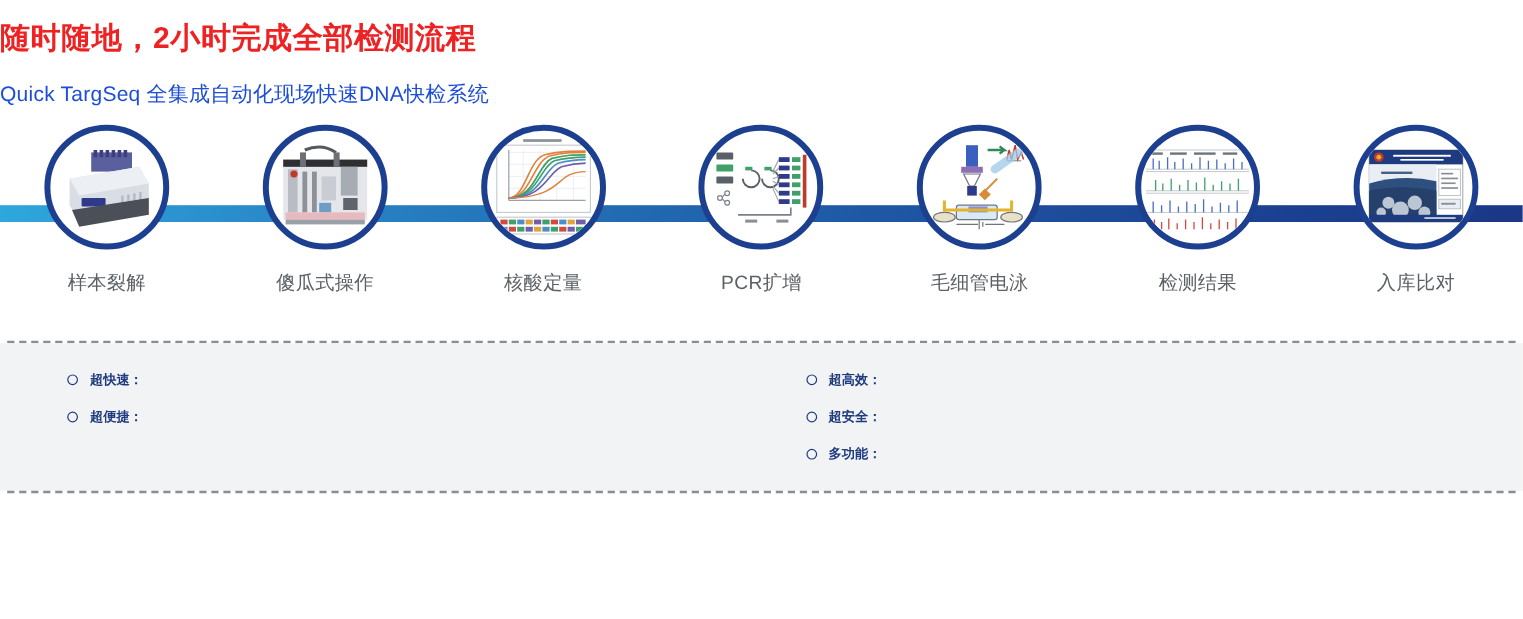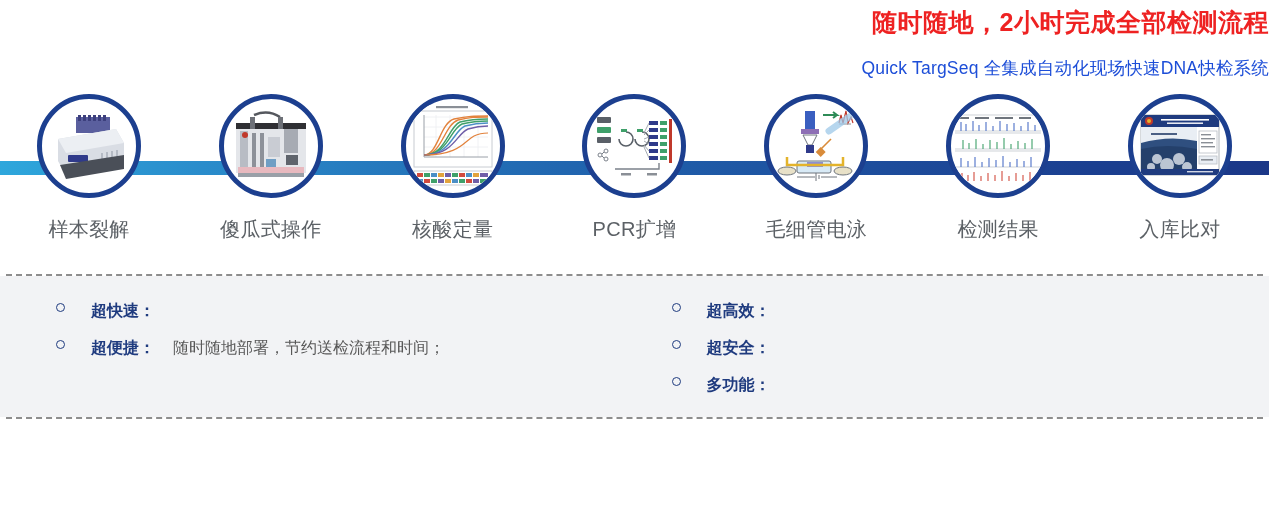--- a/index.html
+++ b/index.html
@@ -10,22 +10,22 @@
   body {
     width: 1269px;
     height: 516px;
     overflow: hidden;
     font-family: "Liberation Sans", "DejaVu Sans", sans-serif;
     position: relative;
   }
 
   
   .header {
-    padding-top: 6px;
-    text-align: right;
+    padding-top: 16px;
+    text-align: left;
   }
   .main-title {
     font-size: 25px;
     font-weight: bold;
     color: #ee2222;
     letter-spacing: 0.5px;
     line-height: 1.3;
     margin: 0;
   }
   .sub-title {
@@ -80,21 +80,21 @@
     align-items: center;
     justify-content: center;
   }
   .circle .art {
     width: 86px;
     height: 86px;
     position: relative;
   }
   .node-label {
     margin-top: 18px;
-    font-size: 20px;
+    font-size: 16px;
     color: #5c6166;
     white-space: nowrap;
     letter-spacing: 0.3px;
   }
 
   
   .divider {
     height: 0;
     border-top: 2px dashed #8d8d8d;
     margin: 0 6px;
@@ -105,25 +105,24 @@
     display: flex;
   }
   .feature-col {
     flex: 1;
     padding-left: 56px;
     box-sizing: border-box;
   }
   .feature-col.right { padding-left: 18px; }
   .feature-item {
     display: flex;
-    align-items: center;
+    align-items: flex-end;
     padding: 9px 0;
-    font-size: 16px;
+    font-size: 11px;
     line-height: 1.2;
-    gap: 16px;
   }
   .bullet {
     width: 7px;
     height: 7px;
     border: 1.6px solid #1f3b7f;
     border-radius: 50%;
     margin-right: 10px;
     flex: 0 0 auto;
     position: relative;
     top: -3px;
@@ -486,21 +485,20 @@
 <div class="features">
 
   <div class="feature-col left">
     <div class="feature-item">
       <span class="bullet"></span>
       <span class="feature-label">超快速：</span>
     </div>
     <div class="feature-item">
       <span class="bullet"></span>
       <span class="feature-label">超便捷：</span>
-      <span class="feature-text">随时随地部署，节约送检流程和时间；</span>
     </div>
   </div>
 
   <div class="feature-col right">
     <div class="feature-item">
       <span class="bullet"></span>
       <span class="feature-label">超高效：</span>
     </div>
     <div class="feature-item">
       <span class="bullet"></span>

